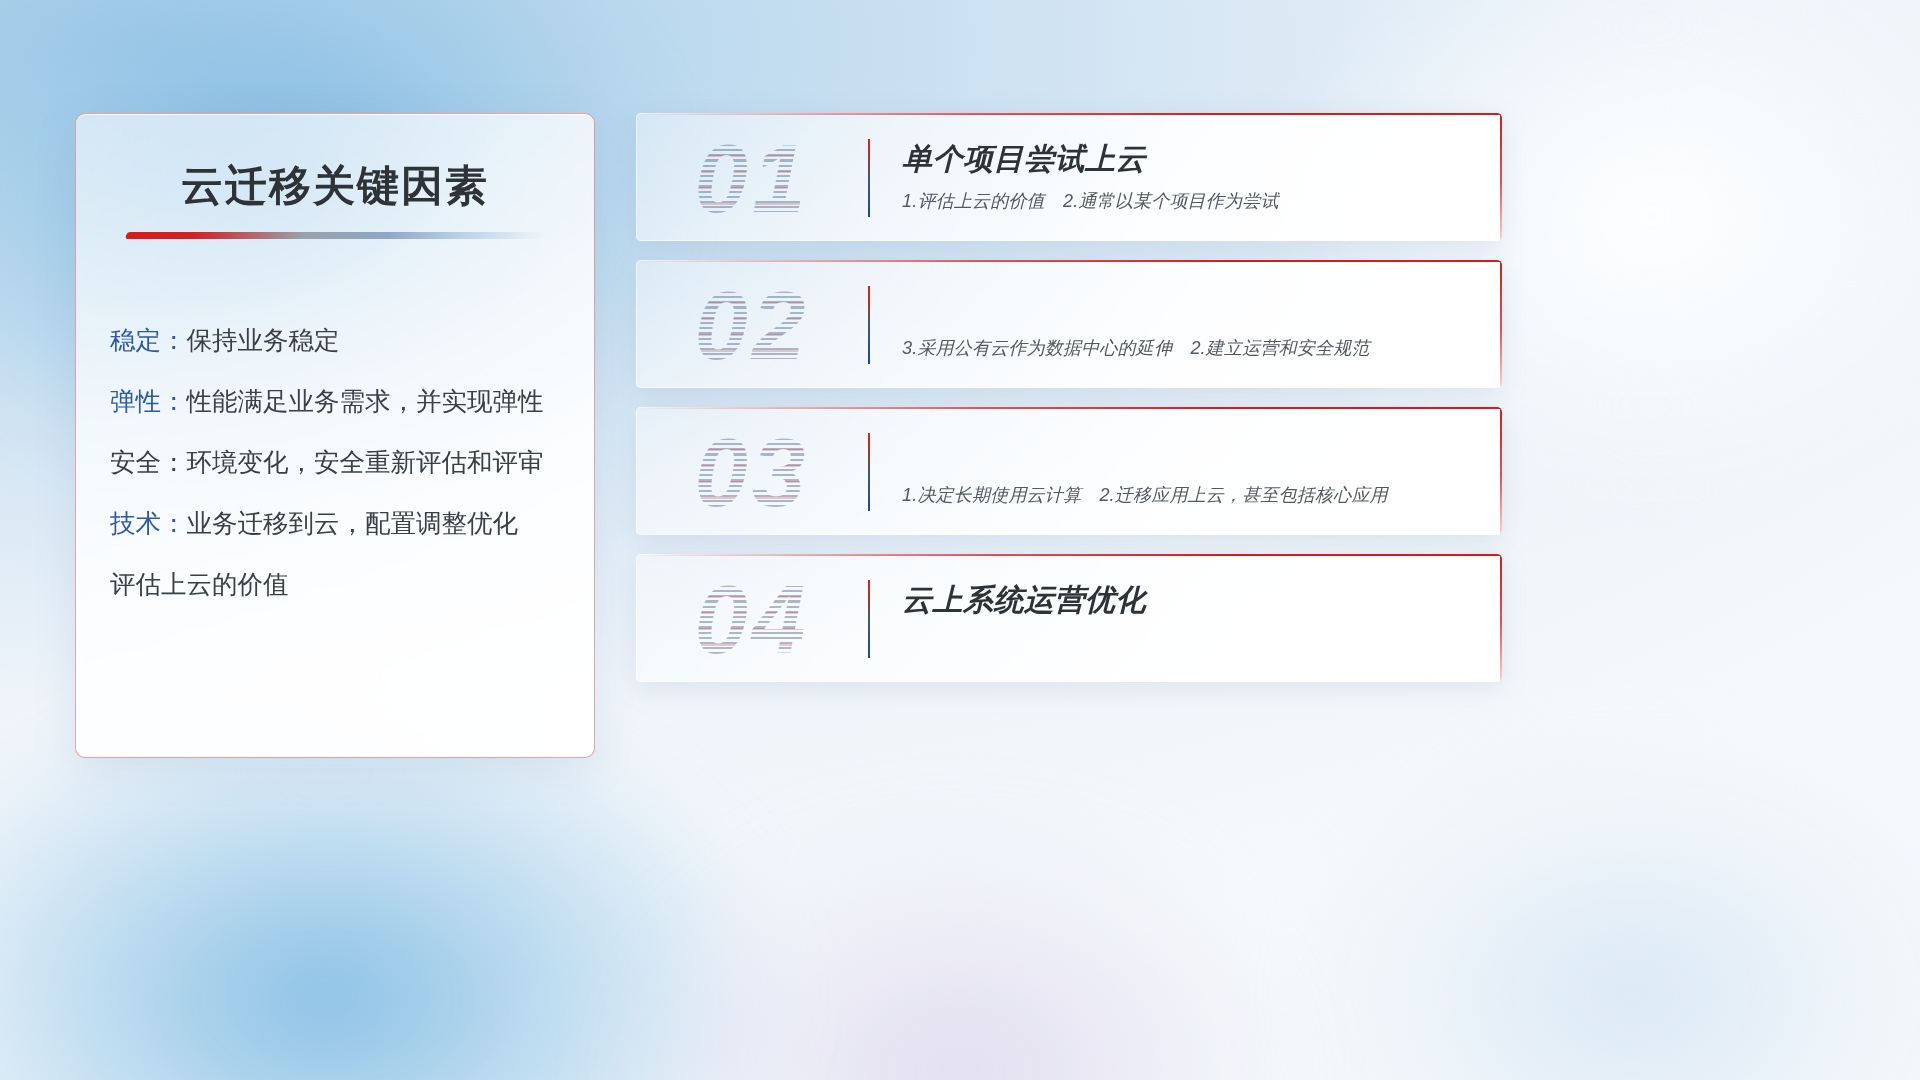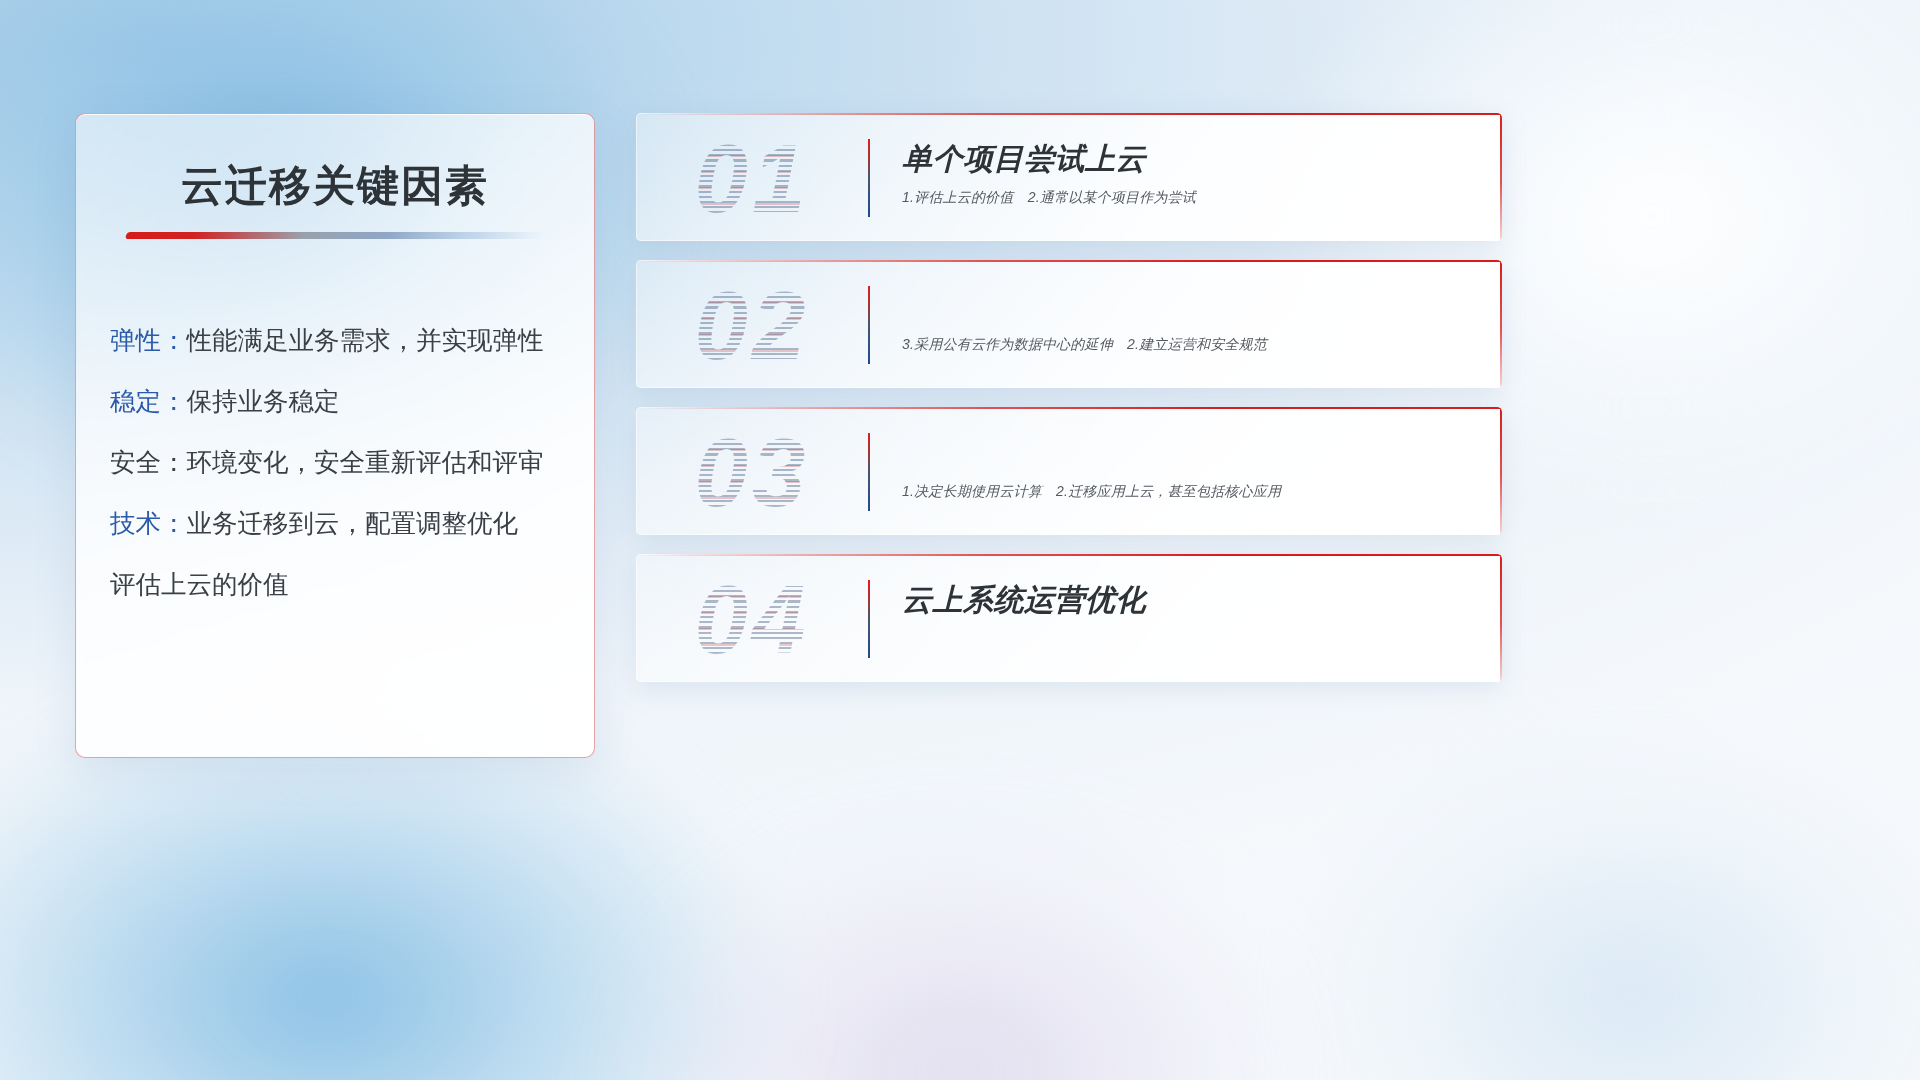--- a/index.html
+++ b/index.html
@@ -130,21 +130,21 @@
     position:absolute; left:232px; top:26px; width:2.4px; height:78px;
     background:linear-gradient(180deg,#e01f1f 0%,#b03030 22%,#4a5668 48%,#2f4f86 78%,#1f4a8f 100%);
   }
 
   .card-title{
     position:absolute; left:266px; top:26px;
     font-size:30px; font-weight:bold; color:#2e3338; letter-spacing:.5px;text-align:right;
   }
   .card-desc{
     position:absolute; left:266px; top:76px;
-    font-size:14px; color:#54595f; letter-spacing:.2px; white-space:pre;
+    font-size:18px; color:#54595f; letter-spacing:.2px; white-space:pre;
   }
 </style>
 </head>
 <body>
 
 <div id="bg">
   <div class="bg-base"></div>
   <div class="bg-blob-a"></div>
   <div class="bg-blob-b"></div>
   <div class="bg-blob-c"></div>
@@ -153,24 +153,24 @@
 </div>
 
 <div id="stage">
 
   <div class="left-panel">
     <div class="lp-title">云迁移关键因素</div>
     <div class="lp-rule"></div>
 
     <div class="lp-list">
       <div class="lp-row">
+        <span class="k">稳定：</span><span>保持业务稳定</span>
+      </div>
+      <div class="lp-row">
         <span class="k">弹性：</span><span>性能满足业务需求，并实现弹性</span>
-      </div>
-      <div class="lp-row">
-        <span class="k">稳定：</span><span>保持业务稳定</span>
       </div>
       <div class="lp-row plain">
         <span class="k">安全：</span><span>环境变化，安全重新评估和评审</span>
       </div>
       <div class="lp-row">
         <span class="k">技术：</span><span>业务迁移到云，配置调整优化</span>
       </div>
       <div class="lp-row plain">
         <span class="k"></span><span>评估上云的价值</span>
       </div>

